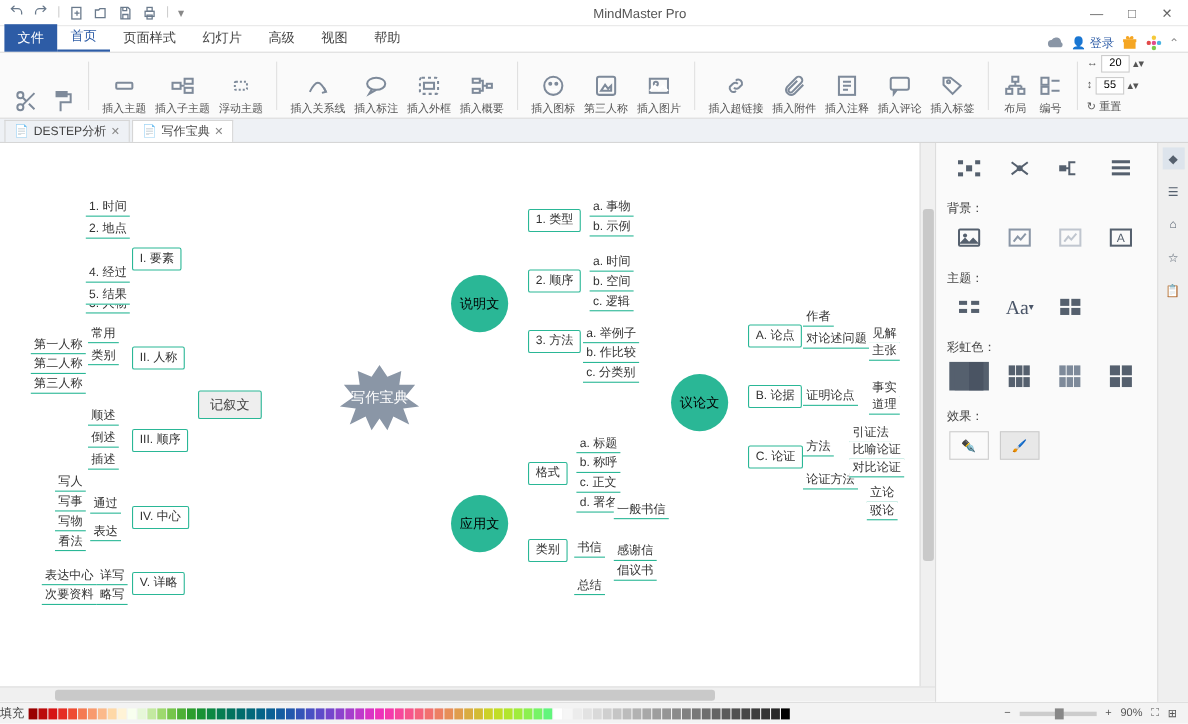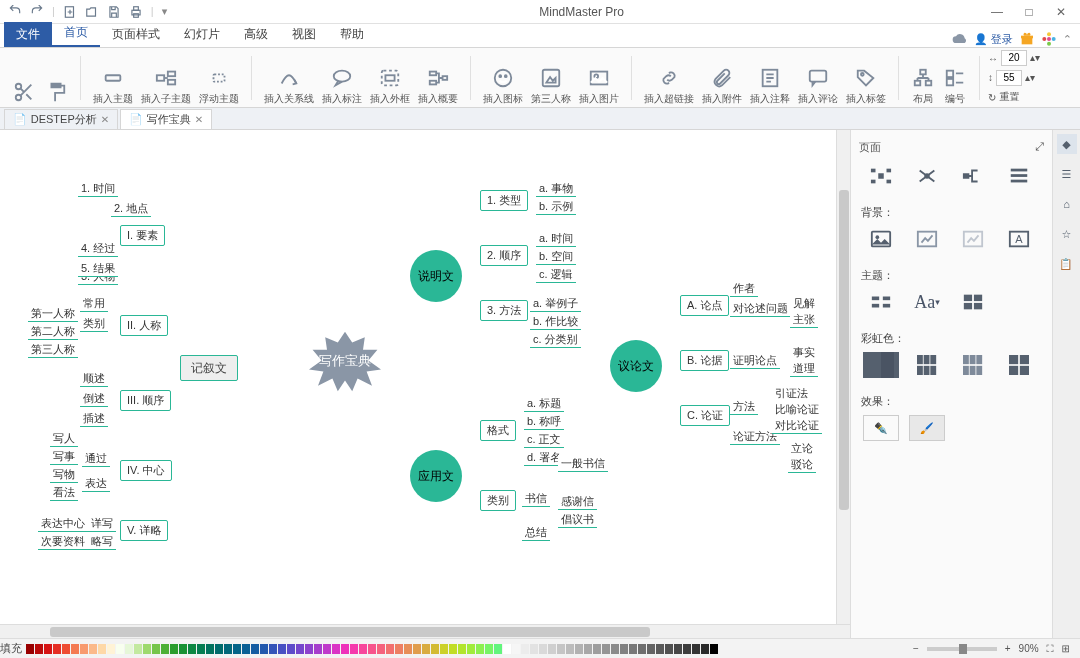--- a/index.html
+++ b/index.html
@@ -358,21 +358,21 @@
         <div class="node rootnode" style="left: 180px; top: 225px;">记叙文</div>
         <div class="node circ" style="left: 410px; top: 120px;">说明文</div>
         <div class="node circ" style="left: 410px; top: 320px;">应用文</div>
         <div class="node circ" style="left: 610px; top: 210px;">议论文</div>
         <div class="node sub" style="left: 120px; top: 95px;">I. 要素</div>
         <div class="node sub" style="left: 120px; top: 185px;">II. 人称</div>
         <div class="node sub" style="left: 120px; top: 260px;">III. 顺序</div>
         <div class="node sub" style="left: 120px; top: 330px;">IV. 中心</div>
         <div class="node sub" style="left: 120px; top: 390px;">V. 详略</div>
         <div class="node leaf" style="left: 78px; top: 50px;">1. 时间</div>
-        <div class="node leaf" style="left: 78px; top: 70px; margin-left: 33px;">2. 地点</div>
+        <div class="node leaf" style="left: 78px; top: 70px;">2. 地点</div>
         <div class="node leaf" style="left: 78px; top: 90px; margin-top: 48px;">3. 人物</div>
         <div class="node leaf" style="left: 78px; top: 110px;">4. 经过</div>
         <div class="node leaf" style="left: 78px; top: 130px;">5. 结果</div>
         <div class="node leaf" style="left: 80px; top: 165px;">常用</div>
         <div class="node leaf" style="left: 80px; top: 185px;">类别</div>
         <div class="node leaf" style="left: 28px; top: 175px;">第一人称</div>
         <div class="node leaf" style="left: 28px; top: 193px;">第二人称</div>
         <div class="node leaf" style="left: 28px; top: 211px;">第三人称</div>
         <div class="node leaf" style="left: 80px; top: 240px;">顺述</div>
         <div class="node leaf" style="left: 80px; top: 260px;">倒述</div>
@@ -430,24 +430,20 @@
     <div class="vscroll">
         <div class="thumb"></div>
       </div>
     <div class="hscroll">
         <div class="thumb"></div>
       </div>
   </div>
 
   <div class="side">
     <div class="side-body">
-      <div class="side-title">
-          <span>页面</span>
-          <span>⤢</span>
-        </div>
       <div class="side-row">
         <div class="pi">
             <svg class="ri" viewBox="0 0 24 24" fill="#55606e">
               <rect x="9" y="9" width="6" height="6"></rect>
               <rect x="1" y="4" width="5" height="4"></rect>
               <rect x="1" y="16" width="5" height="4"></rect>
               <rect x="18" y="4" width="5" height="4"></rect>
               <rect x="18" y="16" width="5" height="4"></rect>
             </svg>
           </div>

